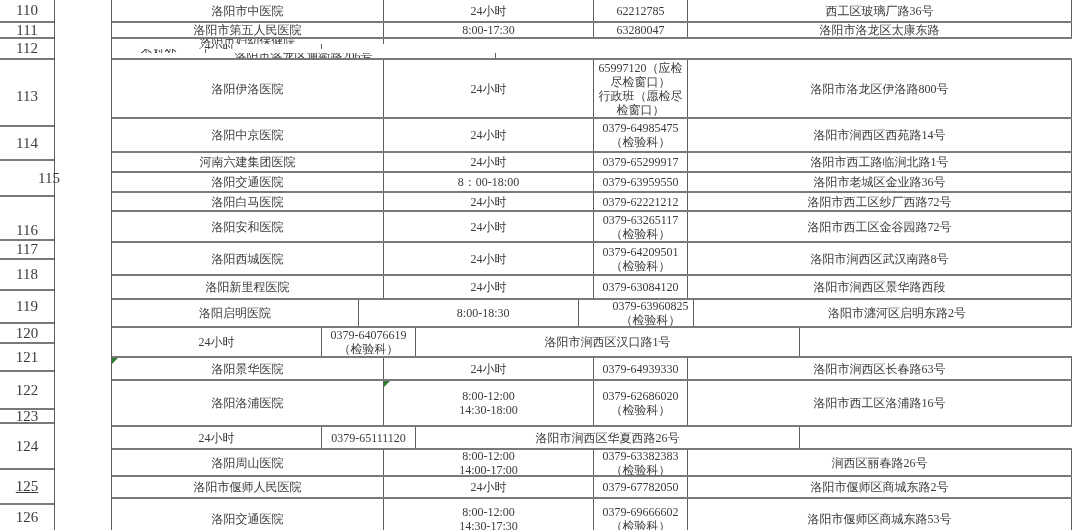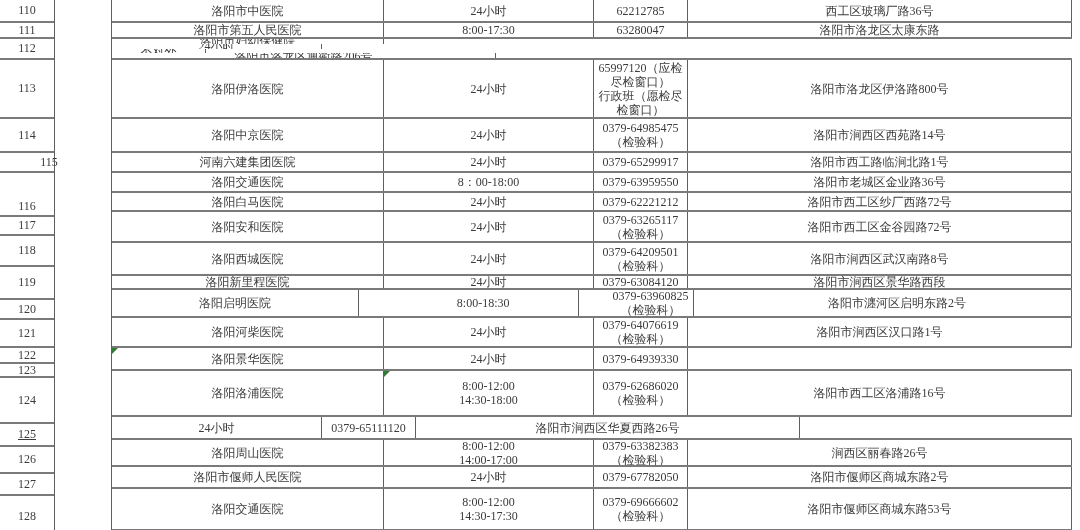--- a/index.html
+++ b/index.html
@@ -20,21 +20,21 @@
   }
   
   .num-col{
     position:absolute;left:0;top:0;width:55px;height:540px;
     border-right:1px solid var(--grid-v);
   }
   .num-cell{
     width:100%;
     border-bottom:2px solid var(--grid-h);
     display:flex;align-items:center;justify-content:center;
-    font-size:12px;line-height:15px;
+    font-size:15px;line-height:15px;
     white-space:pre-line;text-align:center;
   }
   
   .main-table{
     position:absolute;left:111px;top:0;width:961px;height:540px;
     border-left:1px solid var(--grid-v);
   }
   .t-row{
     display:flex;width:100%;
     border-bottom:2px solid var(--grid-h);
@@ -61,33 +61,33 @@
   }
 </style>
 </head>
 <body>
 
 <div class="screen">
   <div class="num-col" id="numCol">
       <div class="num-cell" style="height: 23px;">110</div>
       <div class="num-cell" style="height: 16px;">111</div>
       <div class="num-cell" style="height: 21px;">112</div>
-      <div class="num-cell" style="height: 59px;">113</div>
+      <div class="num-cell" style="height: 59px; margin-top: 8px;">113</div>
       <div class="num-cell" style="height: 34px;">114</div>
-      <div class="num-cell" style="height: 20px; padding-left: 44px;">115</div>
+      <div class="num-cell" style="height: 36px; padding-left: 44px;">115</div>
       <div class="num-cell" style="height: 20px; margin-top: 24px;">116</div>
       <div class="num-cell" style="height: 19px;">117</div>
       <div class="num-cell" style="height: 31px;">118</div>
       <div class="num-cell" style="height: 33px;">119</div>
       <div class="num-cell" style="height: 20px;">120</div>
       <div class="num-cell" style="height: 28px;">121</div>
-      <div class="num-cell" style="height: 16px;">122</div>
+      <div class="num-cell" style="height: 38px;">122</div>
       <div class="num-cell" style="height: 14px;">123</div>
       <div class="num-cell" style="height: 46px;">124</div>
-      <div class="num-cell" style="height: 23px; text-decoration: underline;">125</div>
+      <div class="num-cell" style="height: 35px; text-decoration: underline;">125</div>
       <div class="num-cell" style="height: 27px;">126</div>
       <div class="num-cell" style="height: 22px;">127</div>
       <div class="num-cell" style="height: 42px;">128</div>
     </div>
   <div class="main-table" id="mainTable">
       <div class="t-row" style="height: 23px;">
     <div class="cell name">
           <span class="txt">洛阳市中医院</span>
         </div>
     <div class="cell hours">
@@ -225,21 +225,21 @@
           <span class="txt">24小时</span>
         </div>
     <div class="cell phone">
           <span class="txt">0379-64209501
 （检验科）</span>
         </div>
     <div class="cell address">
           <span class="txt">洛阳市涧西区武汉南路8号</span>
         </div>
   </div>
-      <div class="t-row" style="height: 14px;">
+      <div class="t-row" style="height: 24px;">
     <div class="cell name">
           <span class="txt">洛阳新里程医院</span>
         </div>
     <div class="cell hours">
           <span class="txt">24小时</span>
         </div>
     <div class="cell phone">
           <span class="txt">0379-63084120</span>
         </div>
     <div class="cell address">
@@ -255,23 +255,20 @@
         </div>
     <div class="cell phone">
           <span class="txt">0379-63960825
 （检验科）</span>
         </div>
     <div class="cell address">
           <span class="txt">洛阳市瀍河区启明东路2号</span>
         </div>
   </div>
       <div class="t-row" style="height: 30px;">
-    <div class="cell name">
-          <span class="txt">洛阳河柴医院</span>
-        </div>
     <div class="cell hours">
           <span class="txt">24小时</span>
         </div>
     <div class="cell phone">
           <span class="txt">0379-64076619
 （检验科）</span>
         </div>
     <div class="cell address">
           <span class="txt">洛阳市涧西区汉口路1号</span>
         </div>
@@ -279,20 +276,23 @@
       <div class="t-row" style="height: 23px;">
     <div class="cell name">
           <span class="txt">洛阳景华医院</span>
           <span class="corner-marker"></span>
         </div>
     <div class="cell hours">
           <span class="txt">24小时</span>
         </div>
     <div class="cell phone">
           <span class="txt">0379-64939330</span>
+        </div>
+    <div class="cell address">
+          <span class="txt">洛阳市涧西区长春路63号</span>
         </div>
   </div>
       <div class="t-row" style="height: 46px;">
     <div class="cell name">
           <span class="txt">洛阳洛浦医院</span>
         </div>
     <div class="cell hours">
           <span class="txt">8:00-12:00
 14:30-18:00</span>
           <span class="corner-marker"></span>

